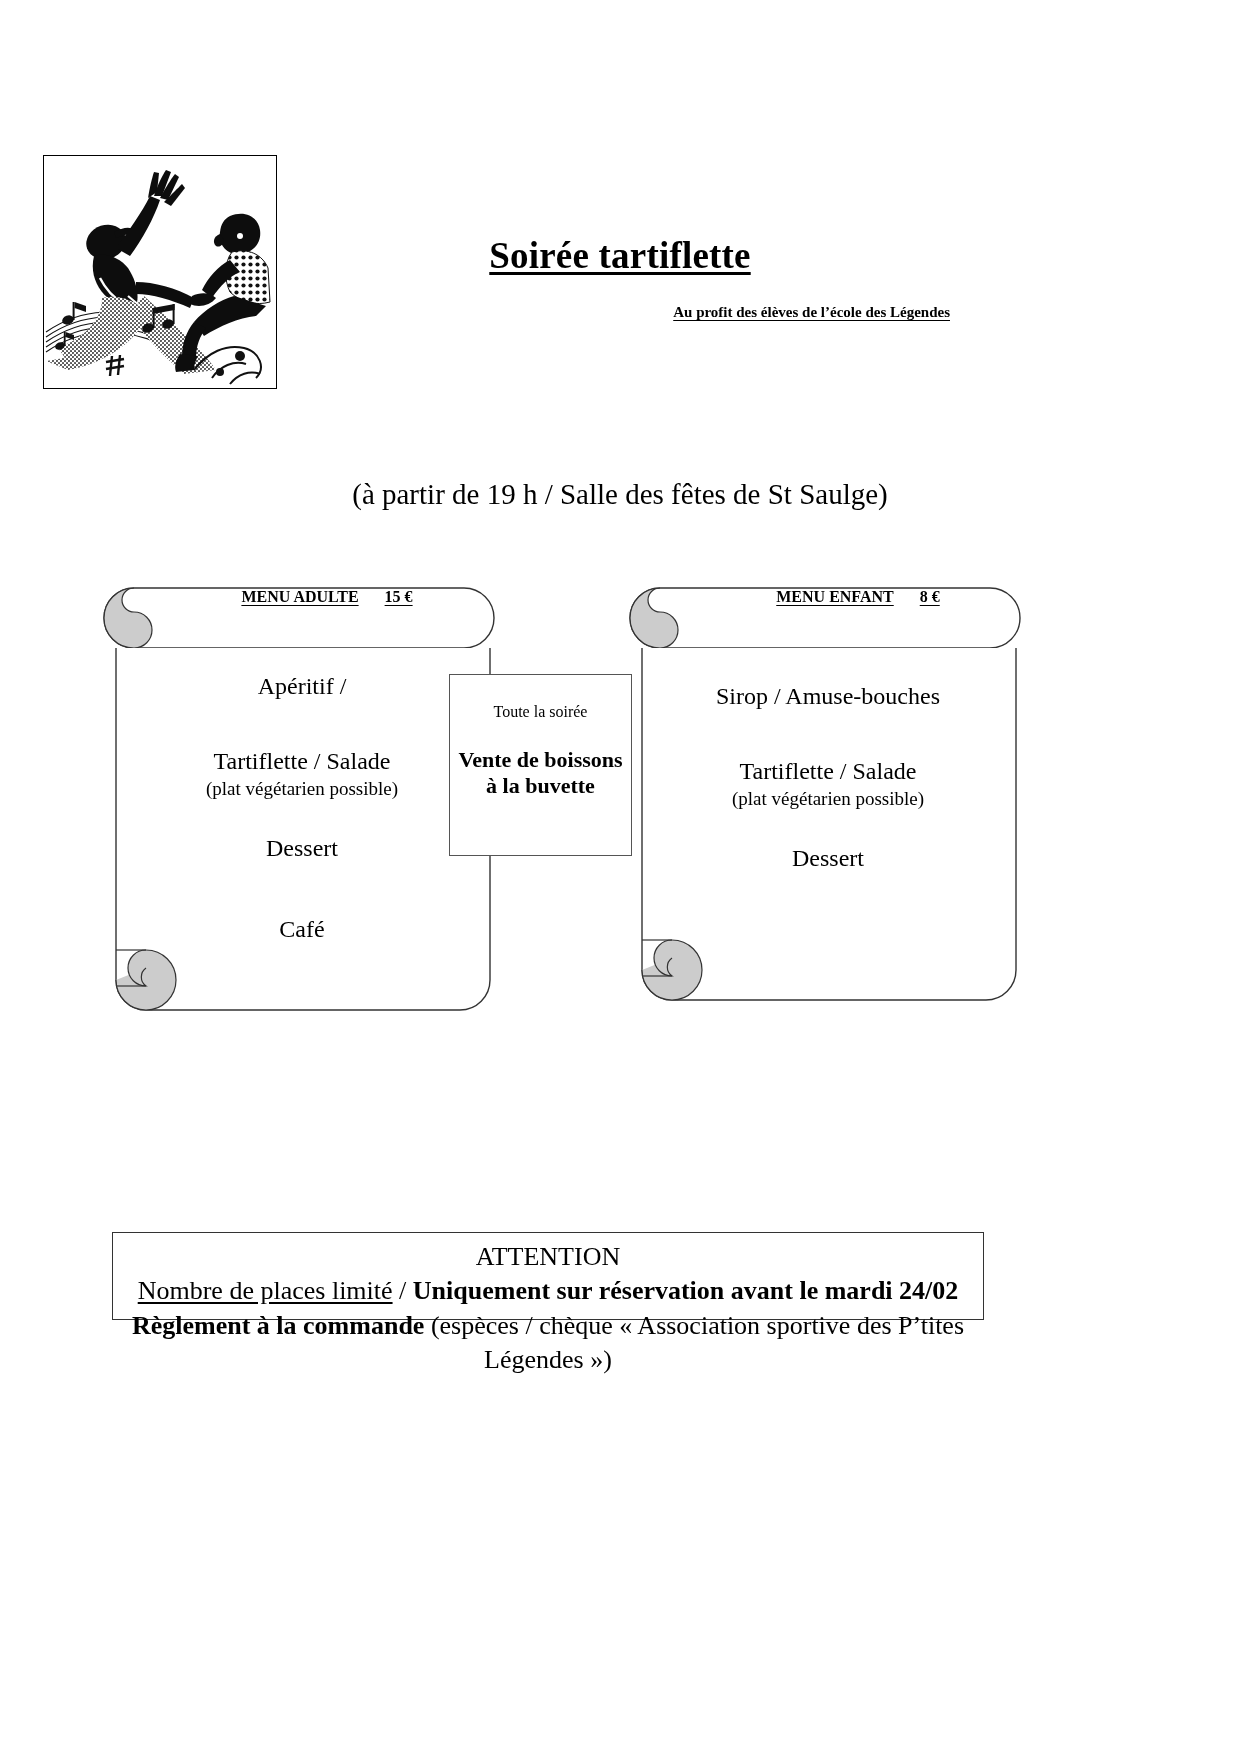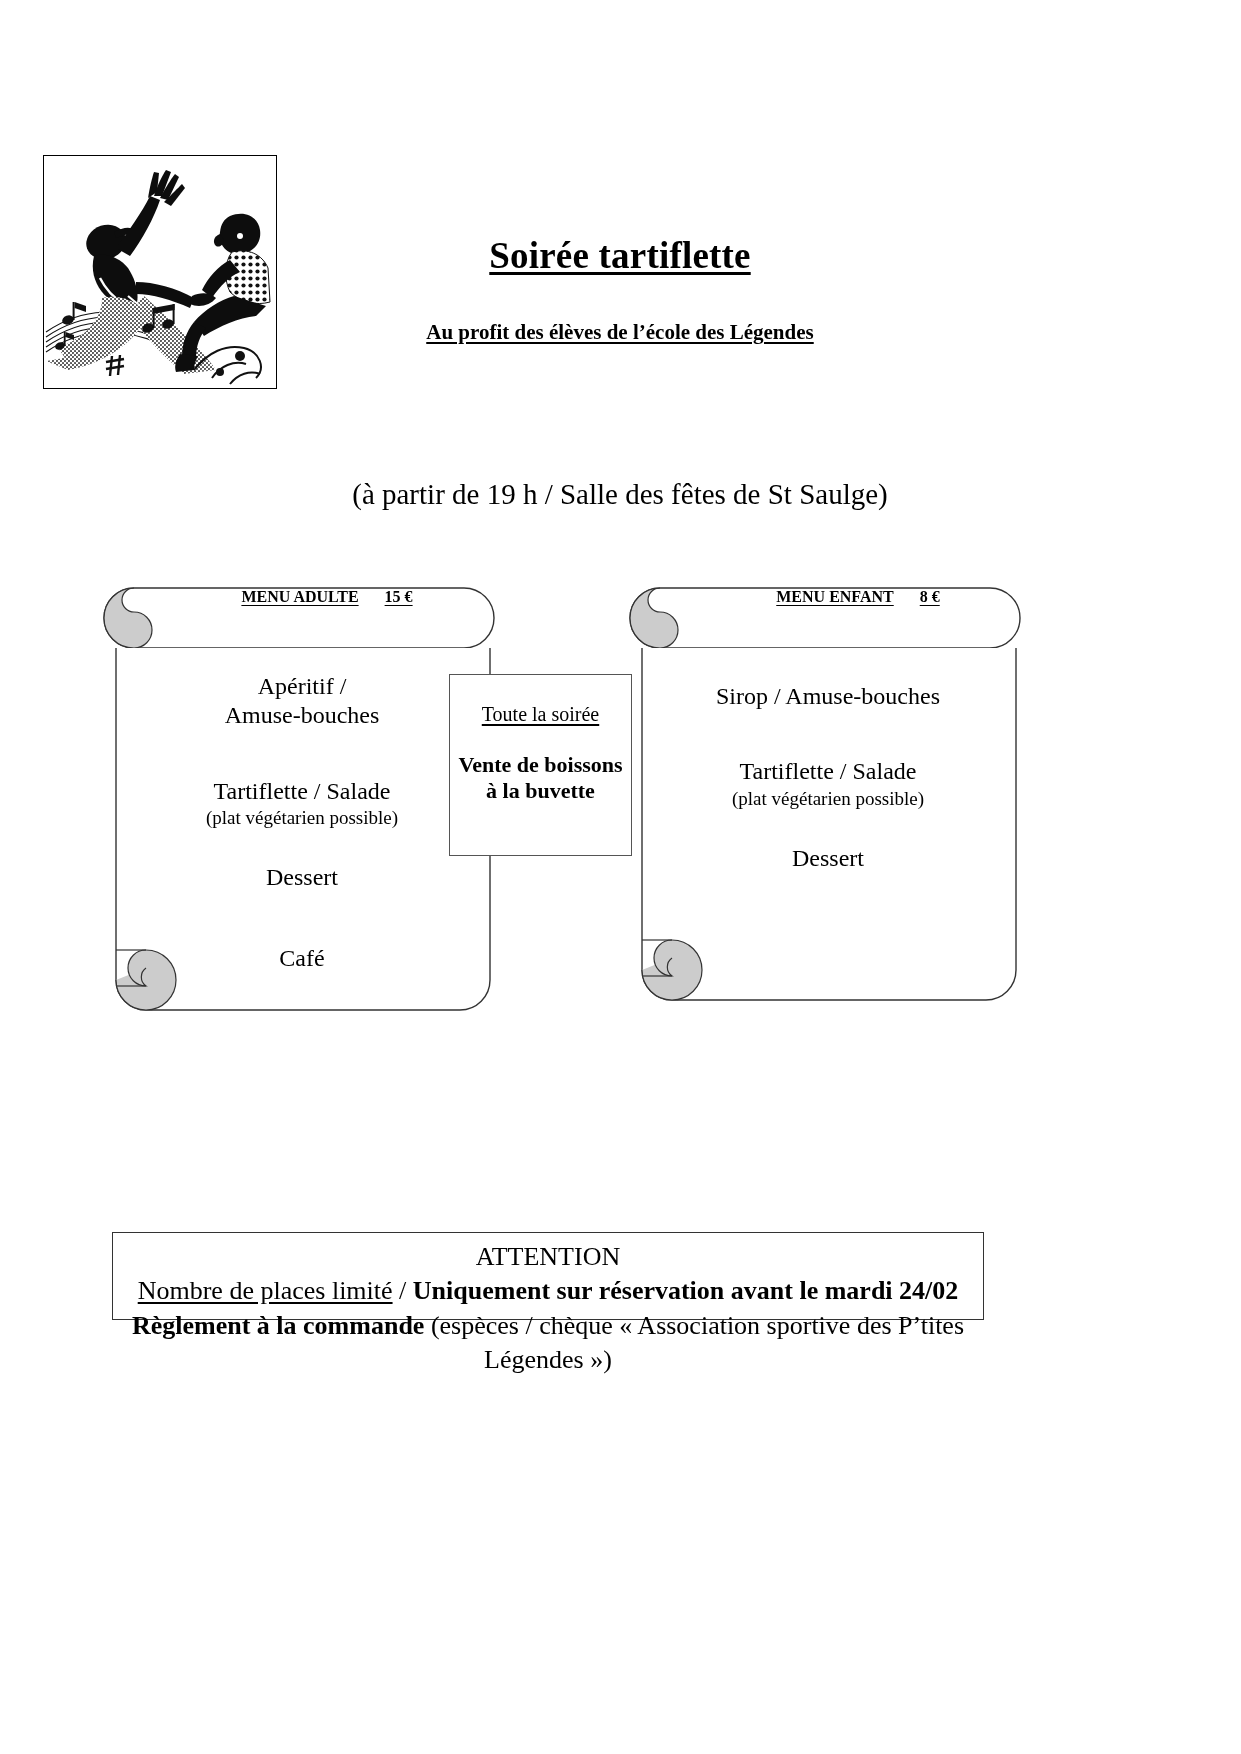--- a/index.html
+++ b/index.html
@@ -41,24 +41,24 @@
     text-align: center;
     font-size: 37px;
     font-weight: bold;
     letter-spacing: .2px;
   }
   .title span { text-decoration: underline; text-underline-offset: 4px; }
 
   .subtitle {
     position: absolute;
     left: 290px;
-    top: 320px;
+    top: 304px;
     width: 660px;
-    text-align: center;
-    font-size: 21px;
+    text-align: right;
+    font-size: 15px;
     font-weight: bold;
   }
   .subtitle span { text-decoration: underline; text-underline-offset: 3px; }
 
   .date-line {
     position: absolute;
     left: 290px;
     top: 415px;
     width: 660px;
     text-align: center;
@@ -122,22 +122,21 @@
     top: 674px;
     width: 183px;
     height: 182px;
     border: 1px solid #555;
     background: #fff;
     box-sizing: border-box;
     text-align: center;
   }
   .drinks-title {
     margin-top: 28px;
-    font-size: 20px;
-    text-decoration: underline;
+    font-size: 16px;
     text-underline-offset: 3px;
   }
   .drinks-text {
     margin-top: 26px;
     font-size: 22px;
     font-weight: bold;
     line-height: 1.2;
   }
 
   
@@ -278,21 +277,20 @@
       <line x1="4" y1="300" x2="34" y2="300" stroke="#333" stroke-width="1.2"></line>
       <line x1="4" y1="336" x2="34" y2="336" stroke="#333" stroke-width="1.2"></line>
     </svg>
 
     <div class="scroll-head">
       <span class="hd">MENU  ADULTE</span><span class="price">15 €</span>
     </div>
 
     <div class="scroll-body">
       <div>Apéritif /</div>
-      <div>Amuse-bouches</div>
       <div class="gap-lg"></div>
       <div>Tartiflette / Salade</div>
       <div class="small">(plat végétarien possible)</div>
       <div class="gap-md"></div>
       <div>Dessert</div>
       <div class="gap-xl"></div>
       <div>Café</div>
     </div>
   </div>
 

